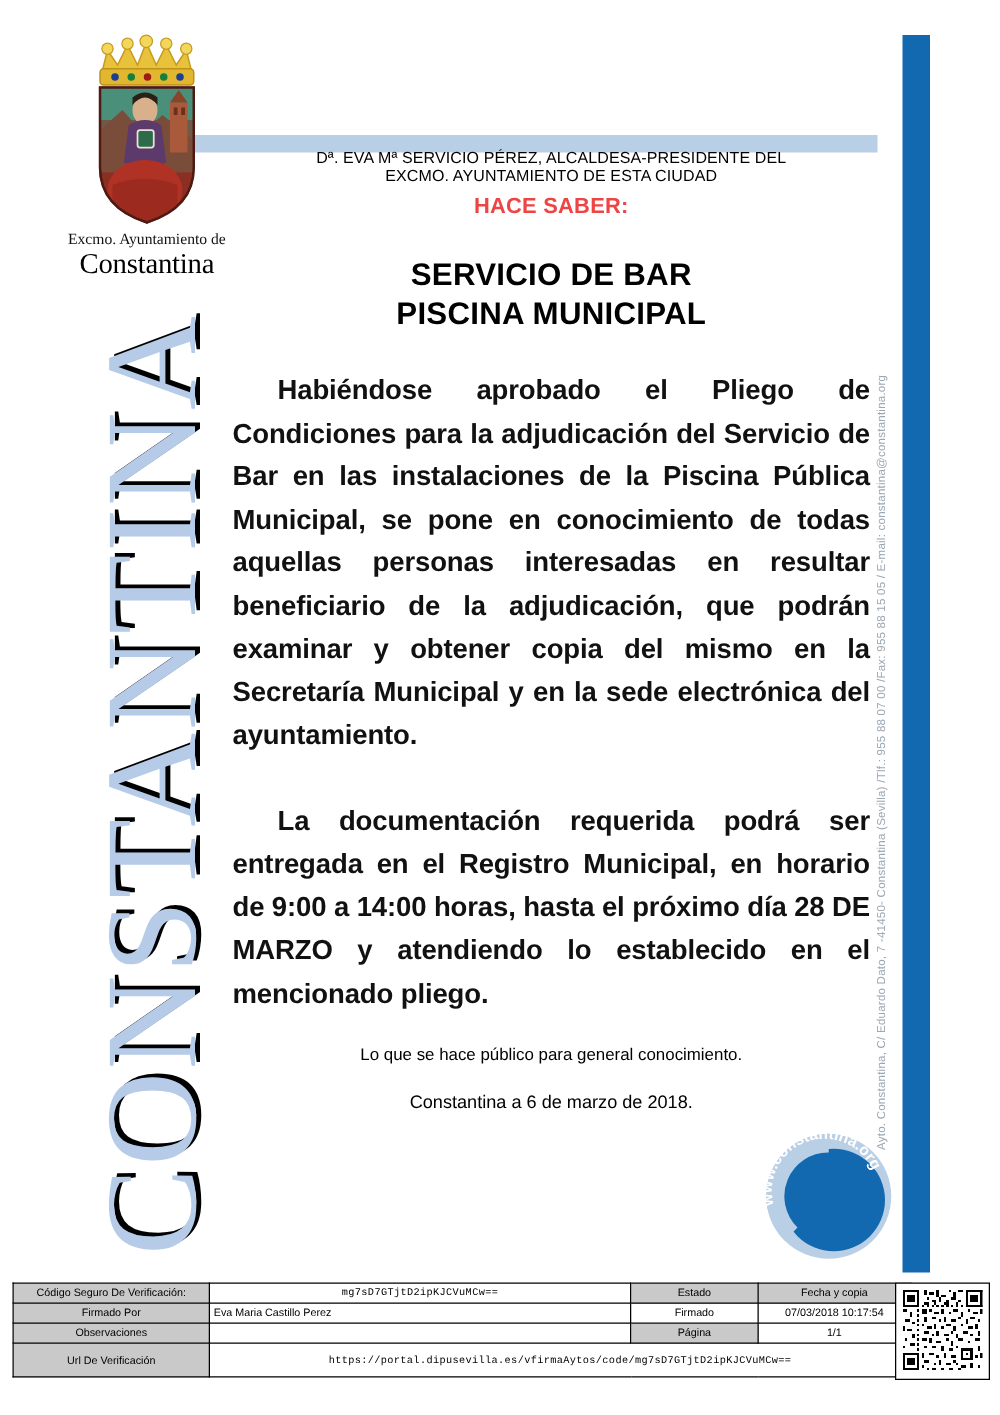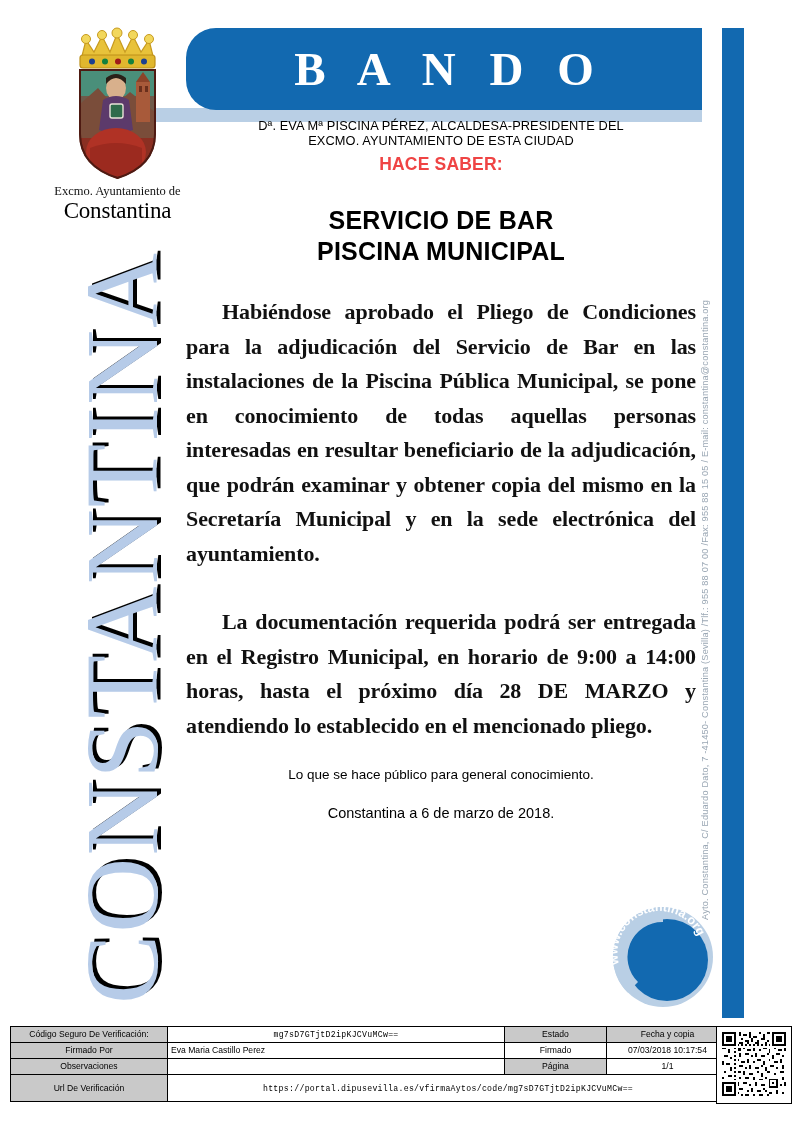--- a/index.html
+++ b/index.html
@@ -169,21 +169,20 @@
   }
   .para {
     text-align: justify;
     font-size: 22px;
     font-weight: bold;
     color: #111;
     line-height: 34.5px;
     letter-spacing: -0.1px;
     text-indent: 36px;
     margin-top: 28px;
-    font-family: Liberation Serif, serif;
   }
   .para.p2 { margin-top: 34px; }
   .closing {
     text-align: center;
     font-size: 13.5px;
     color: #000;
     line-height: 20px;
   }
   .closing2 {
     text-align: center;
@@ -269,23 +268,20 @@
     box-sizing: border-box;
     padding: 5px;
   }
 </style>
 </head>
 <body>
 
 <div id="page">
 
   <div class="banner-shadow"></div>
-  <div class="banner">
-    <div class="banner-title">B A N D O</div>
-  </div>
 
   <div class="right-bar"></div>
   <div class="right-address">Ayto. Constantina, C/ Eduardo Dato, 7 -41450- Constantina (Sevilla) /Tlf.: 955 88 07 00 /Fax: 955 88 15 05 / E-mail: constantina@constantina.org</div>
 
   <div class="crest-wrap">
     <svg class="crest-svg" width="155" height="160" viewBox="0 0 155 160">
 
       <g>
         <path d="M42 30 L46 14 L54 26 L62 10 L70 26 L77 8 L85 26 L93 10 L101 26 L109 14 L113 30 Z" fill="#e8c23a" stroke="#c79a1e" stroke-width="1.2"></path>
         <circle cx="46" cy="13" r="4.5" fill="#f2d75c" stroke="#c79a1e" stroke-width="1"></circle>
@@ -324,21 +320,21 @@
       <path d="M40 44 H115 V108 Q115 140 77.5 152 Q40 140 40 108 Z" fill="none" stroke="#4e1a12" stroke-width="2"></path>
     </svg>
     <div class="crest-line1">Excmo. Ayuntamiento de</div>
     <div class="crest-line2">Constantina</div>
   </div>
 
   <div class="watermark">CONSTANTINA</div>
 
   <div class="doc">
     <div class="authority">
-      <div>Dª. EVA Mª PISCINA PÉREZ, ALCALDESA-PRESIDENTE DEL</div>
+      <div>Dª. EVA Mª SERVICIO PÉREZ, ALCALDESA-PRESIDENTE DEL</div>
       <div>EXCMO. AYUNTAMIENTO DE ESTA CIUDAD</div>
     </div>
     <div class="hace-saber">HACE SABER:</div>
     <div class="subject">
       <div>SERVICIO DE BAR</div>
       <div>PISCINA MUNICIPAL</div>
     </div>
     <p class="para">Habiéndose aprobado el Pliego de Condiciones para la adjudicación del Servicio de Bar en las instalaciones de la Piscina Pública Municipal, se pone en conocimiento de todas aquellas personas interesadas en resultar beneficiario de la adjudicación, que podrán examinar y obtener copia del mismo en la Secretaría Municipal y en la sede electrónica del ayuntamiento.</p>
     <p class="para p2">La documentación requerida podrá ser entregada en el Registro Municipal, en horario de 9:00 a 14:00 horas, hasta el próximo día 28 DE MARZO y atendiendo lo establecido en el mencionado pliego.</p>
     <div class="closing">Lo que se hace público para general conocimiento.</div>

